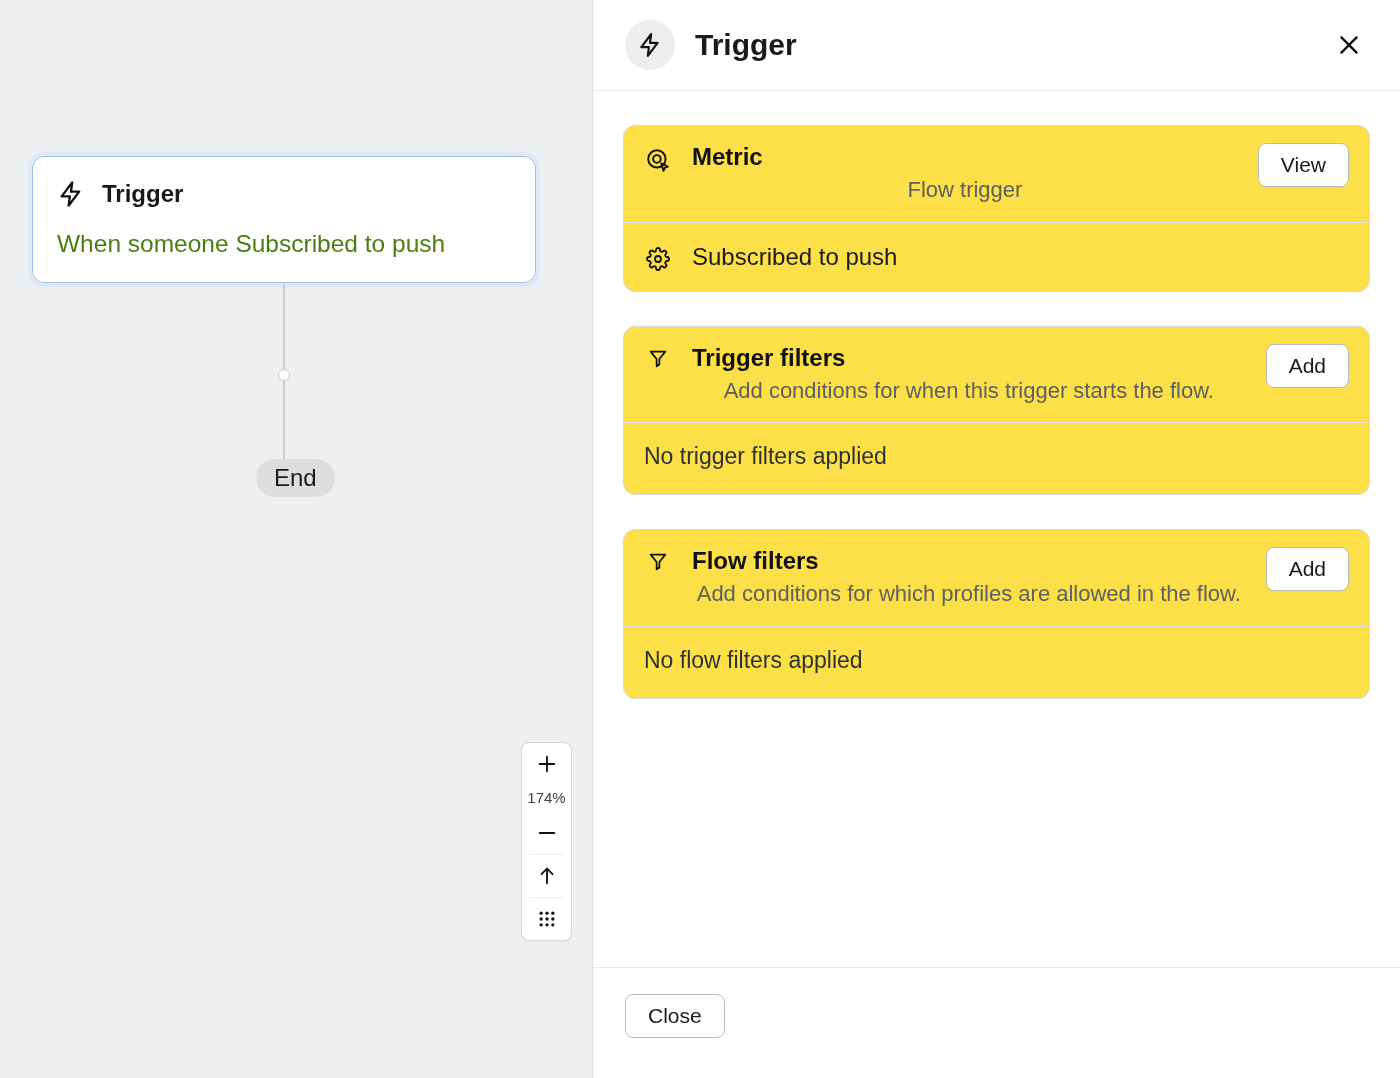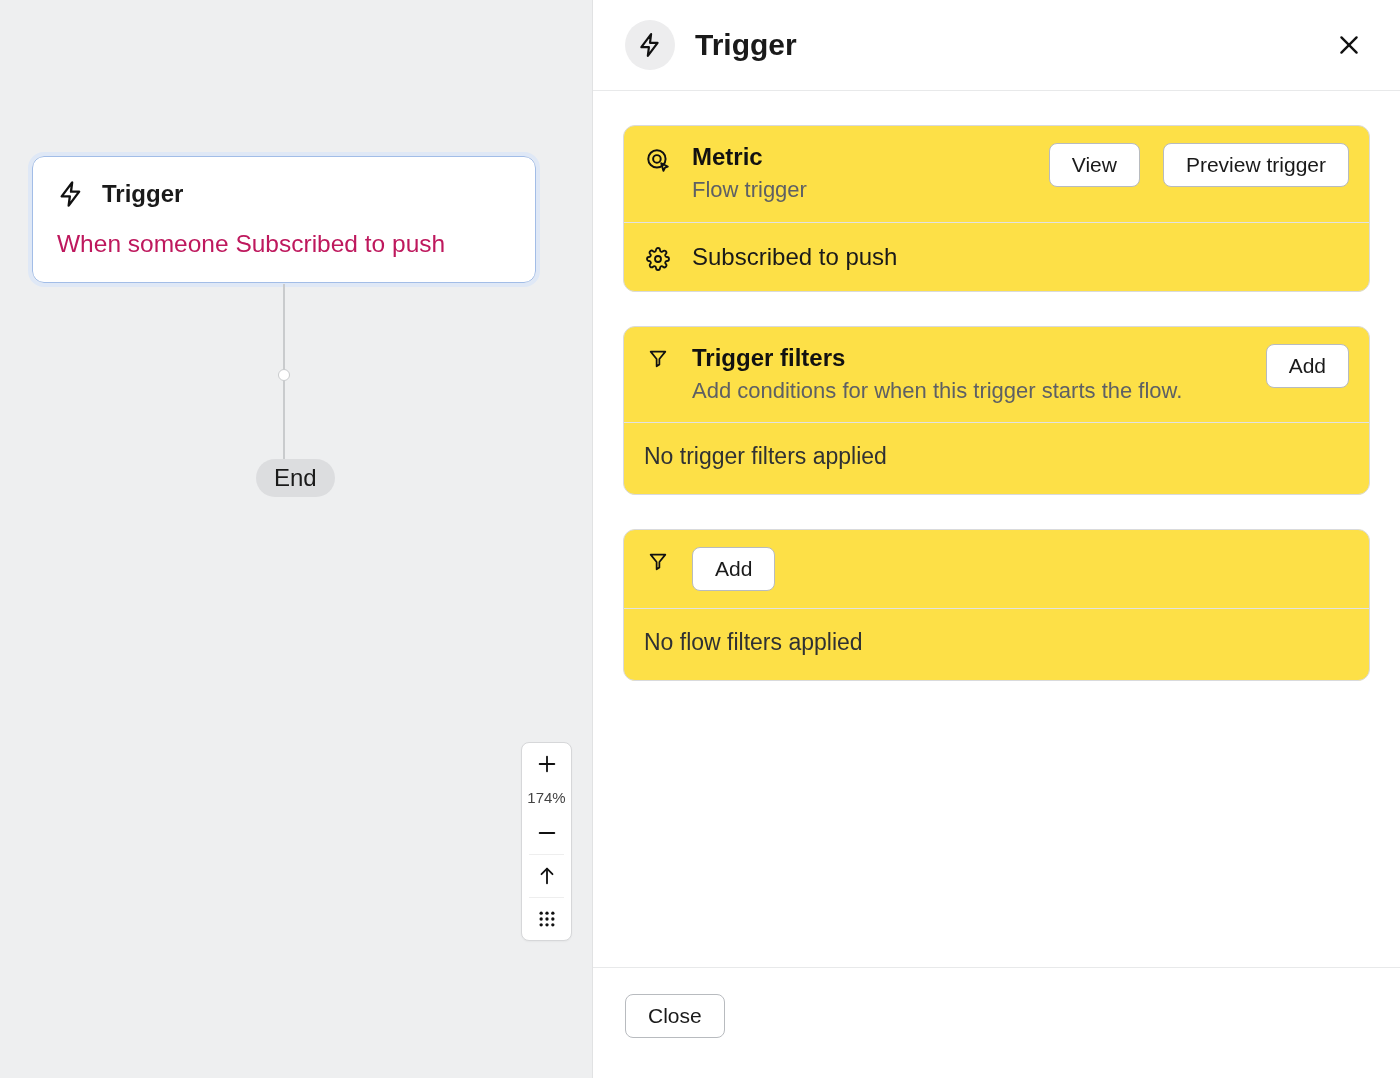--- a/index.html
+++ b/index.html
@@ -39,21 +39,21 @@
     display: flex;
     align-items: center;
     gap: 17px;
     font-weight: 700;
     font-size: 24px;
     margin-bottom: 22px;
   }
   .trigger-node-desc {
     font-size: 24.5px;
     font-weight: 400;
-    color: #be185d;
+    color: #4d7c0f;
   }
 
   .connector { position: absolute; left: 283px; top: 284px; width: 2px; height: 180px; background: #c9cbcd; }
   .connector-dot { position: absolute; left: 278px; top: 369px; width: 12px; height: 12px; border-radius: 50%; background:#fff; border:1.5px solid #c9cbcd; }
 
   .end-pill {
     position: absolute;
     left: 256px; top: 459px;
     padding: 5px 18px;
     background: #dcdddf;
@@ -125,21 +125,21 @@
   }
   .card-section + .card-section { border-top: 1px solid #e1e2e3; }
 
   .section-icon {
     width: 28px; flex: 0 0 28px; margin-top: 4px;
     display:flex; justify-content:center;
   }
 
   .section-main { flex: 1; min-width: 0; }
   .section-title { font-size: 24px; font-weight: 800; color:#111; }
-  .section-sub { font-size: 22px; color: #5e6064; margin-top: 4px; line-height: 1.35; }
+  .section-sub { font-size: 22px; color: #5e6064; margin-top: 4px; line-height: 1.35; text-align: center; }
 
   .section-actions { display: flex; gap: 23px; align-items: center; }
 
   .btn {
     display: inline-flex; align-items: center; justify-content: center;
     background: #fff;
     border: 1px solid #b8bbbf;
     border-radius: 8px;
     padding: 9px 22px;
     font-size: 21px;
@@ -256,21 +256,20 @@
                 <circle cx="11" cy="11" r="3.5"></circle>
                 <path d="M15 15l6 3-2.5 1L17 22z"></path>
               </svg>
           </div>
           <div class="section-main">
             <div class="section-title">Metric</div>
             <div class="section-sub">Flow trigger</div>
           </div>
           <div class="section-actions">
             <div class="btn">View</div>
-            <div class="btn">Preview trigger</div>
           </div>
         </div>
         <div class="card-section metric-row">
           <div class="section-icon">
             <svg width="24" height="24" viewBox="0 0 24 24" fill="none" stroke="#111" stroke-width="1.8" stroke-linecap="round" stroke-linejoin="round">
                 <circle cx="12" cy="12" r="3"></circle>
                 <path d="M19.4 15a1.7 1.7 0 0 0 .34 1.87l.06.06a2 2 0 1 1-2.83 2.83l-.06-.06a1.7 1.7 0 0 0-1.87-.34 1.7 1.7 0 0 0-1 1.56V21a2 2 0 1 1-4 0v-.09a1.7 1.7 0 0 0-1-1.56 1.7 1.7 0 0 0-1.87.34l-.06.06a2 2 0 1 1-2.83-2.83l.06-.06a1.7 1.7 0 0 0 .34-1.87 1.7 1.7 0 0 0-1.56-1H3a2 2 0 1 1 0-4h.09a1.7 1.7 0 0 0 1.56-1 1.7 1.7 0 0 0-.34-1.87l-.06-.06a2 2 0 1 1 2.83-2.83l.06.06a1.7 1.7 0 0 0 1.87.34H9a1.7 1.7 0 0 0 1-1.56V3a2 2 0 1 1 4 0v.09a1.7 1.7 0 0 0 1 1.56 1.7 1.7 0 0 0 1.87-.34l.06-.06a2 2 0 1 1 2.83 2.83l-.06.06a1.7 1.7 0 0 0-.34 1.87V9a1.7 1.7 0 0 0 1.56 1H21a2 2 0 1 1 0 4h-.09a1.7 1.7 0 0 0-1.56 1z"></path>
               </svg>
           </div>
           <div class="metric-value">Subscribed to push</div>
@@ -295,20 +294,24 @@
         <div class="status-row border">No trigger filters applied</div>
       </div>
 
       <div class="card">
         <div class="card-section">
           <div class="section-icon">
             <svg width="22" height="22" viewBox="0 0 24 24" fill="none" stroke="#111" stroke-width="1.9" stroke-linecap="round" stroke-linejoin="round">
                 <path d="M4 4h16l-6.5 8v6l-3 2v-8z"></path>
               </svg>
           </div>
+          <div class="section-main">
+            <div class="section-title">Flow filters</div>
+            <div class="section-sub">Add conditions for which profiles are allowed in the flow.</div>
+          </div>
           <div class="section-actions">
             <div class="btn">Add</div>
           </div>
         </div>
         <div class="status-row border">No flow filters applied</div>
       </div>
 
     </div>
 
     <div class="panel-footer">

